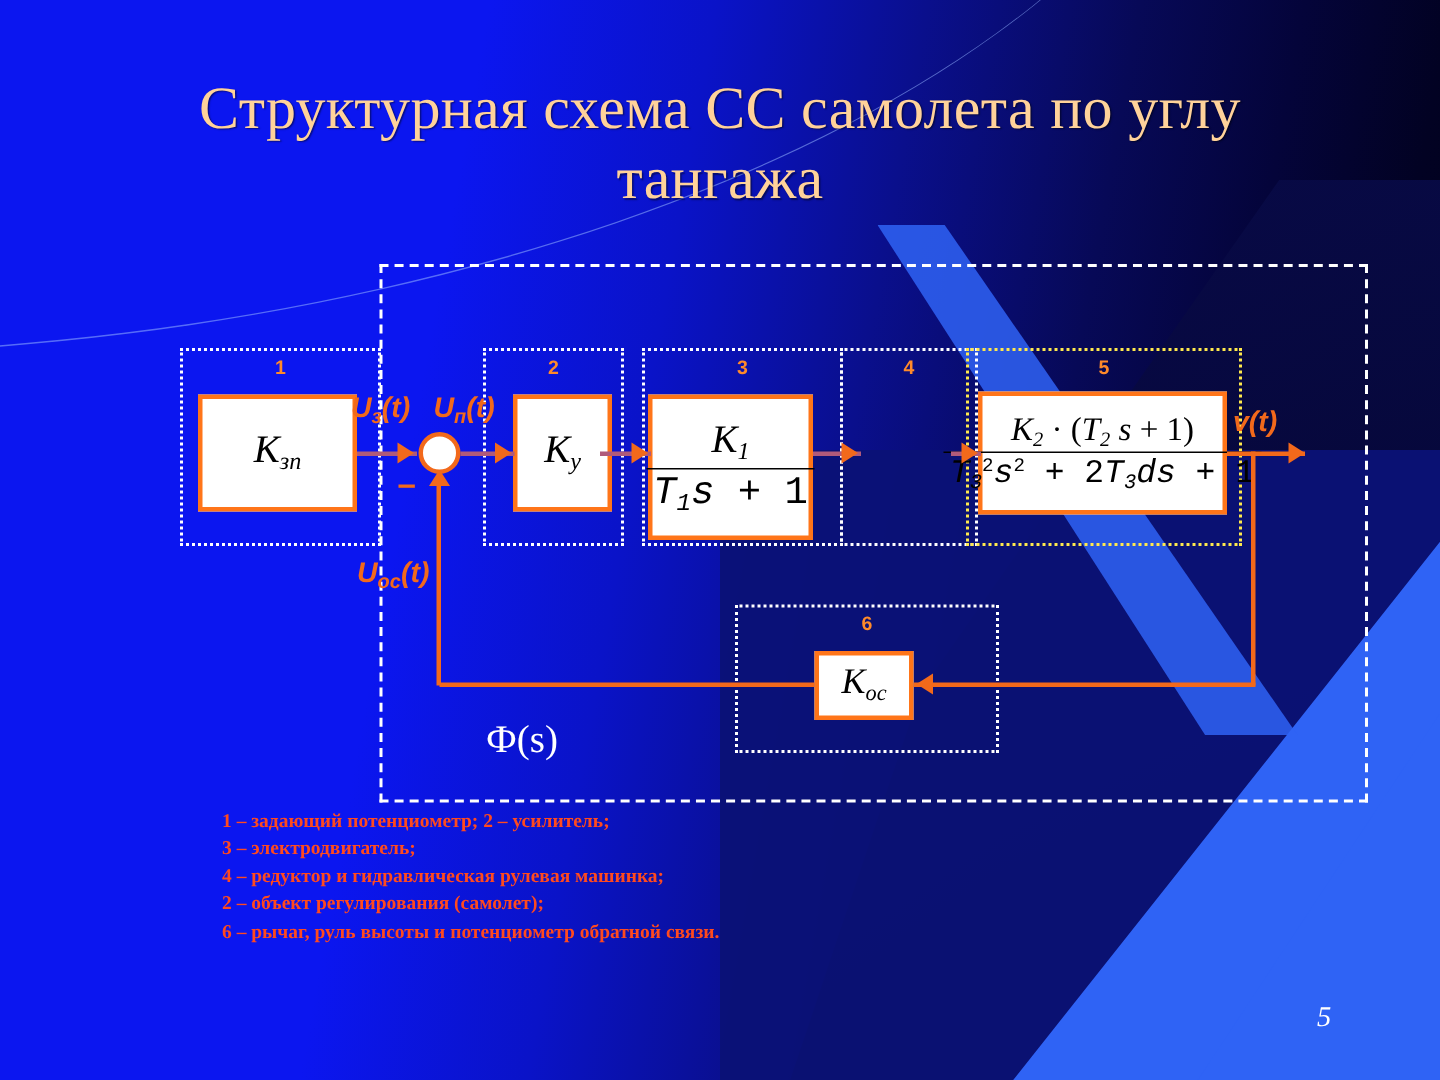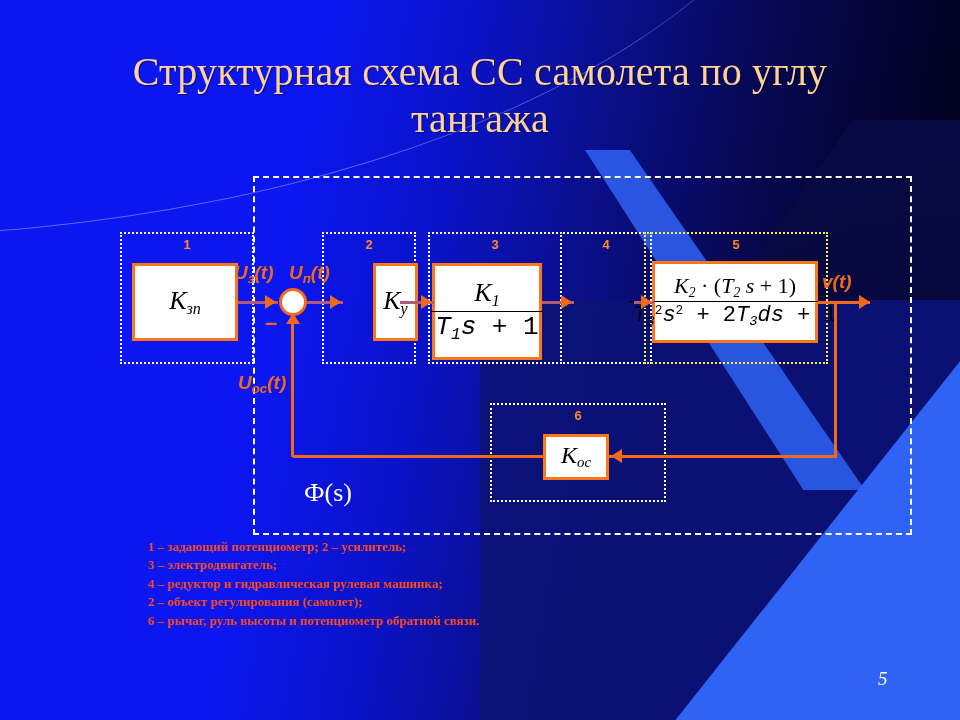--- a/index.html
+++ b/index.html
@@ -53,21 +53,21 @@
     text-align:center;color:#ffd29a;
     font-size:40px;line-height:1.18;letter-spacing:.2px;
     text-shadow:1px 1px 1px rgba(0,0,0,.45);
   }
   
   #phi-frame{
     position:absolute;left:253px;top:176px;width:655px;height:355px;
     border:2px dashed #ffffff;
   }
   #phi-label{
-    position:absolute;left:304px;top:478px;
+    position:absolute;left:324px;top:478px;
     color:#ffffff;font-size:26px;
   }
   
   .group{position:absolute;border:2.5px dotted #ffffff;}
   .group.yellow{border-color:#ffe94d;}
   .gnum{
     position:absolute;top:3px;left:0;width:100%;text-align:center;
     color:#ff8a2a;font-family:"Liberation Sans",sans-serif;
     font-weight:bold;font-size:13px;
   }
@@ -157,21 +157,21 @@
   </div>
   <div class="fblock" style="left:132px;top:263px;width:106px;height:78px;">
     <span class="fb-in">
       <i class="v">K</i><sub>зп</sub>
     </span>
   </div>
 
   <div class="group" style="left:322px;top:232px;width:90px;height:128px;">
     <span class="gnum">2</span>
   </div>
-  <div class="fblock" style="left:342px;top:263px;width:45px;height:78px;margin-left:31px;">
+  <div class="fblock" style="left:342px;top:263px;width:66px;height:78px;">
     <span class="fb-in">
       <i class="v">K</i><sub>y</sub>
     </span>
   </div>
 
   <div class="group" style="left:428px;top:232px;width:130px;height:128px;">
     <span class="gnum">3</span>
   </div>
   <div class="fblock" style="left:432px;top:263px;width:110px;height:97px;">
     <span class="fb-in">

